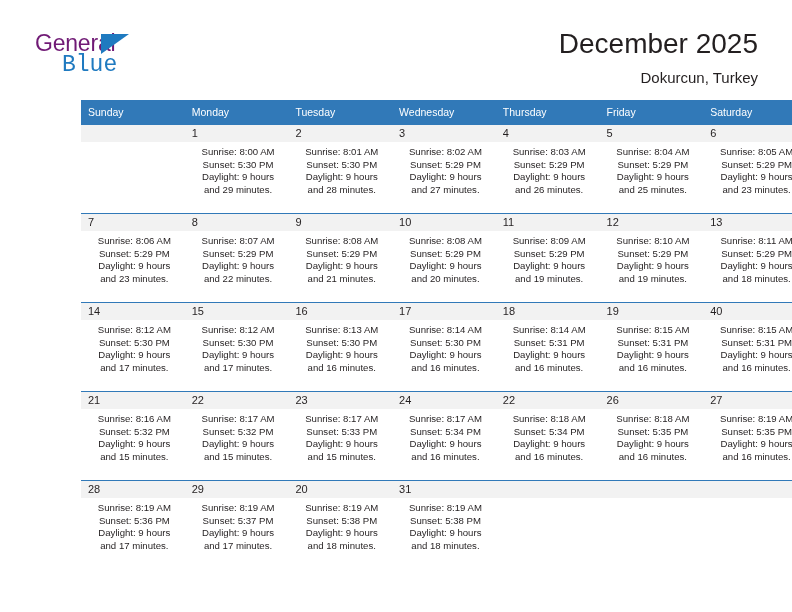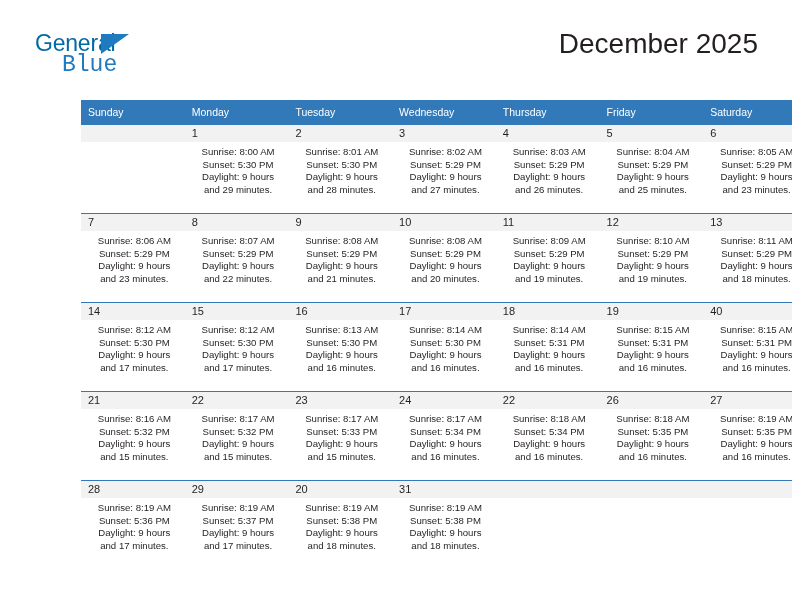--- a/index.html
+++ b/index.html
@@ -14,21 +14,21 @@
   .page { position:relative; width:792px; height:612px; padding:0; }
 
   
   .top {
     display:flex; align-items:flex-start; justify-content:space-between;
     padding:26px 34px 0 33px;
     height:100px;
   }
   .brand { position:relative; width:150px; height:62px; }
   .brand-general {
-    font-size:23px; letter-spacing:-0.2px; color:#0369a1;
+    font-size:23px; letter-spacing:-0.2px; color:#701a75;
     line-height:1; position:absolute; left:2px; top:6px;
     font-family:"Liberation Sans", sans-serif;
   }
   .brand-tri {
     position:absolute; left:68px; top:8px;
     width:0; height:0;
     border-left:28px solid #1f7ac0;
     border-bottom:20px solid transparent;
   }
   .brand-blue {
@@ -96,20 +96,21 @@
 <div class="page">
 
   <div class="top">
     <div class="brand">
       <span class="brand-general">General</span>
       <span class="brand-tri"></span>
       <span class="brand-blue">Blue</span>
     </div>
     <div class="titles">
       <div class="cal-title">December 2025</div>
+      <div class="cal-sub">Dokurcun, Turkey</div>
     </div>
   </div>
 
   <div class="cal">
     <table class="grid">
       <colgroup>
         <col>
           <col>
           <col>
           <col>

